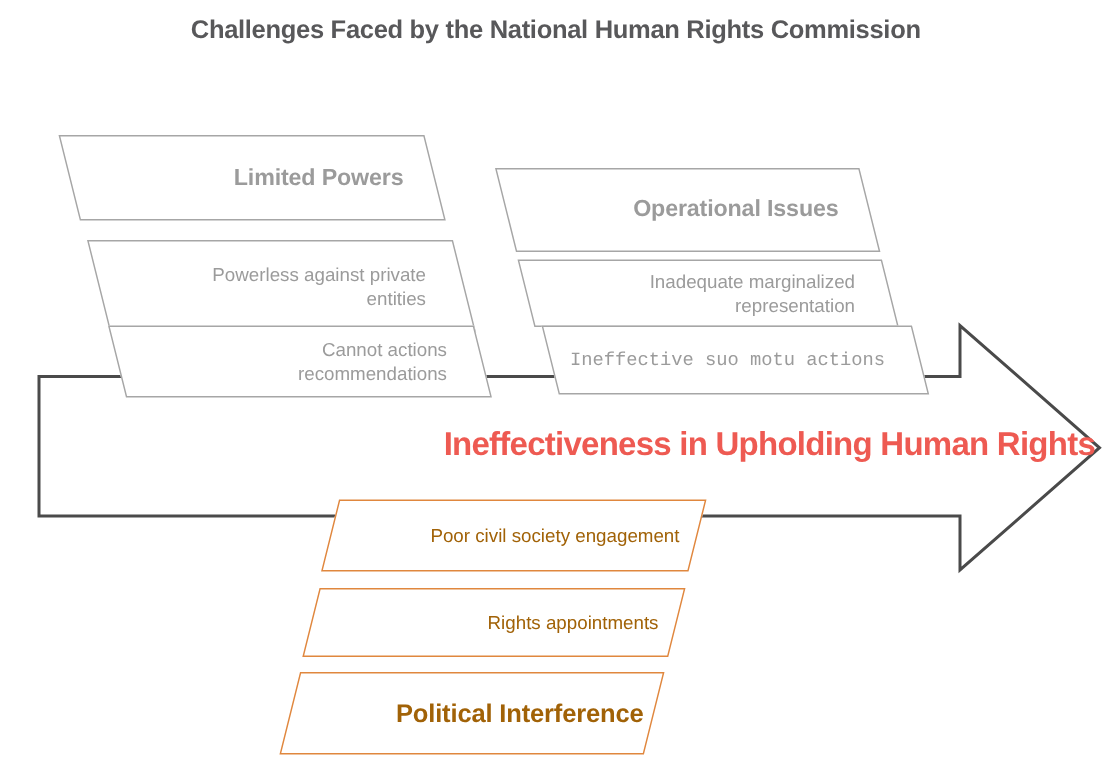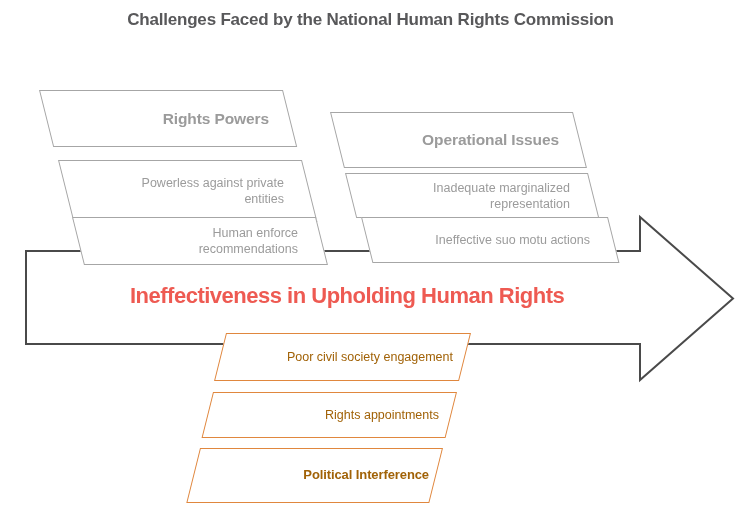--- a/index.html
+++ b/index.html
@@ -23,60 +23,60 @@
     position:relative;height:100%;
     display:flex;align-items:center;justify-content:flex-end;
     text-align:right;font-size:12.5px;line-height:1.28;color:#9b9b9b;
     padding:0 18px 0 64px;
   }
   .header .label{
     font-weight:bold;font-size:15.5px;white-space:nowrap;
     padding-right:14px;letter-spacing:-0.1px;
   }
   .orange .label{color:#a16207;padding-left:24px;}
-  .orange.header .label{font-size:13px;}
+  .orange.header .label{font-size:17px;}
   .one-line .label{white-space:nowrap;}
   #arrow-label{
-    position:absolute;left:130px;top:283px;width:600px;text-align:left;
+    position:absolute;left:130px;top:283px;width:600px;text-align:right;
     font-size:22px;font-weight:bold;color:#ee5a52;letter-spacing:-0.5px;
   }
 </style>
 </head>
 <body>
 
 <div id="canvas">
 
   <div id="title">Challenges Faced by the National Human Rights Commission</div>
 
   <svg id="arrow-svg" viewBox="0 0 741 512" xmlns="http://www.w3.org/2000/svg">
     <polygon points="26,251 640,251 640,217 733,298.5 640,380 640,344 26,344" fill="none" stroke="#4a4a4a" stroke-width="2" stroke-linejoin="miter"></polygon>
   </svg>
 
   <div class="box header" style="left:39px;top:90px;width:244px;height:57px;">
     <div class="shape"></div>
-    <div class="label">Rights Powers</div>
+    <div class="label">Limited Powers</div>
   </div>
   <div class="box" style="left:58px;top:160px;width:244px;height:62px;">
     <div class="shape"></div>
     <div class="label">Powerless against private entities</div>
   </div>
   <div class="box" style="left:72px;top:217px;width:244px;height:48px;">
     <div class="shape"></div>
-    <div class="label">Human enforce recommendations</div>
+    <div class="label">Cannot actions recommendations</div>
   </div>
 
   <div class="box header" style="left:330px;top:78px;width:243px;height:56px;margin-top:34px;">
     <div class="shape"></div>
     <div class="label">Operational Issues</div>
   </div>
   <div class="box" style="left:345px;top:160px;width:243px;height:45px;margin-top:13px;">
     <div class="shape"></div>
     <div class="label">Inadequate marginalized representation</div>
   </div>
-  <div class="box one-line" style="left:361px;top:217px;width:247px;height:46px;">
+  <div class="box one-line" style="left:361px;top:217px;width:247px;height:46px;font-family:Liberation Mono, monospace;">
     <div class="shape"></div>
     <div class="label">Ineffective suo motu actions</div>
   </div>
 
   <div id="arrow-label">Ineffectiveness in Upholding Human Rights</div>
 
   <div class="box orange one-line" style="left:226px;top:333px;width:245px;height:48px;">
     <div class="shape"></div>
     <div class="label">Poor civil society engagement</div>
   </div>

